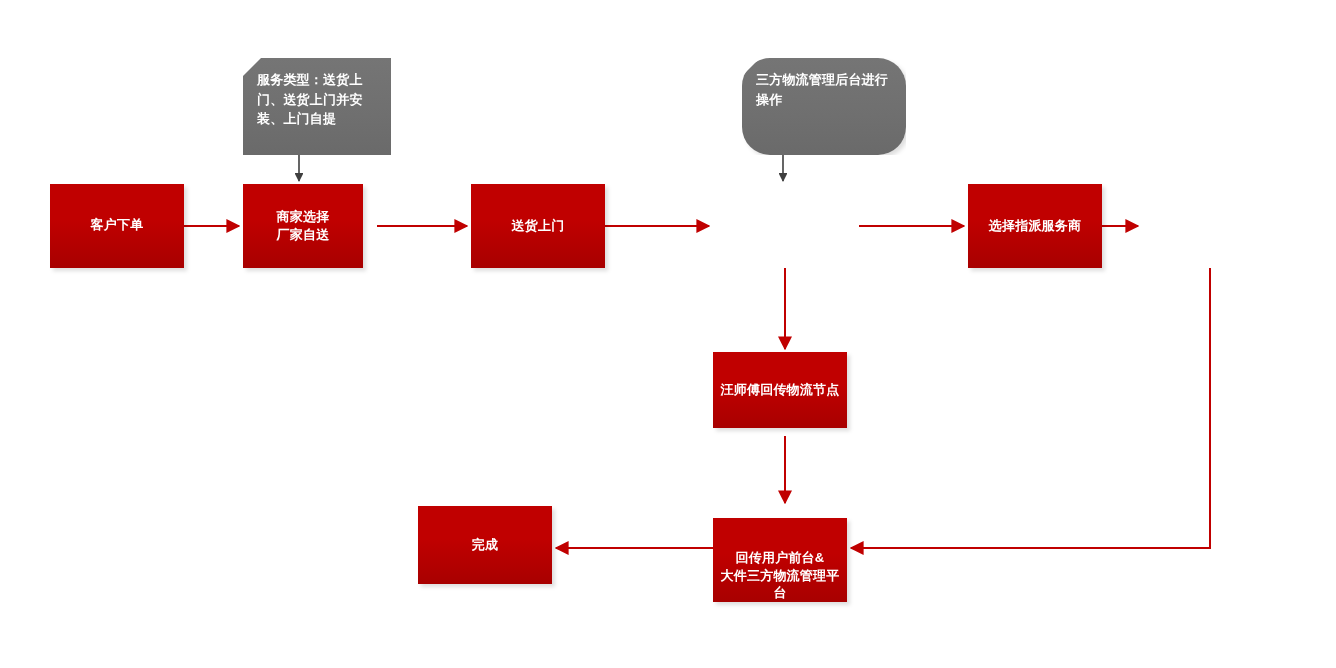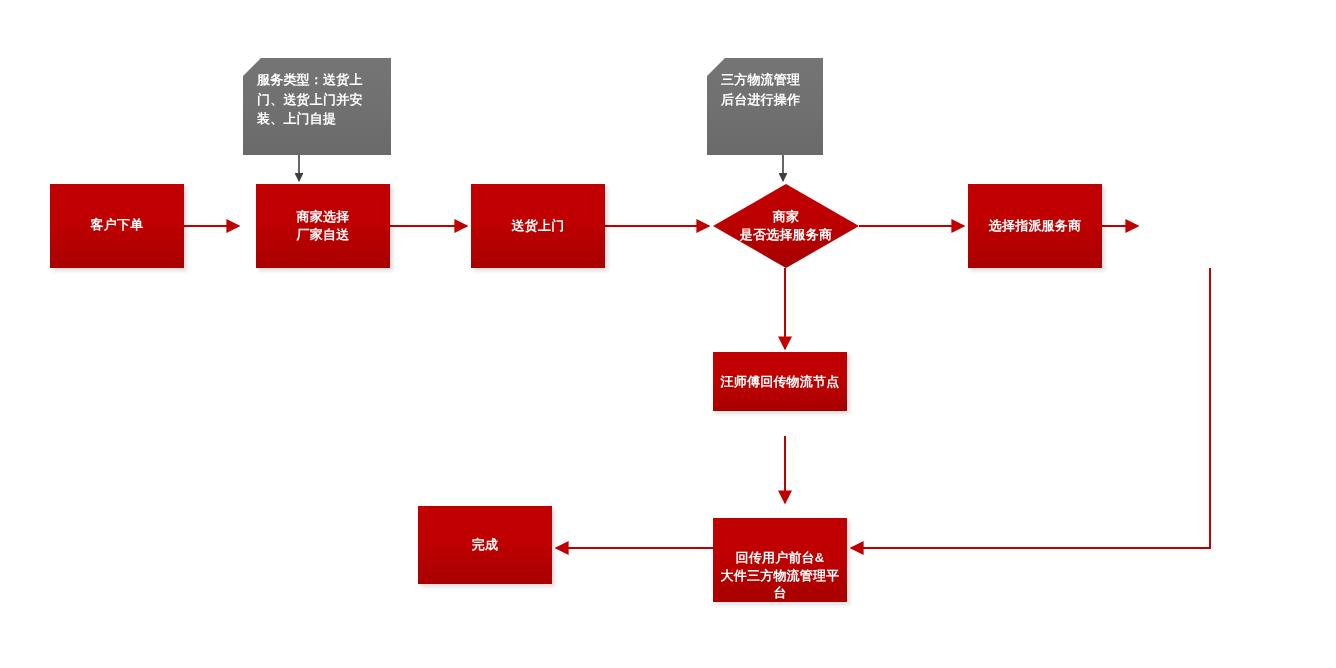--- a/index.html
+++ b/index.html
@@ -127,49 +127,44 @@
 
     <g>
       <line x1="713" y1="548" x2="556" y2="548" stroke="#c00000" stroke-width="2" marker-end="url(#arrow-red)"></line>
     </g>
   </svg>
 
   <div class="node node-note" style="left:243px; top:58px; width:148px; height:97px;">
     <span class="label">服务类型：送货上门、送货上门并安装、上门自提</span>
   </div>
 
-  <div class="node node-note" style="left:707px; top:58px; width:116px; height:97px;">
+  <div class="node node-note" style="left:742px; top:58px; width:164px; height:97px;border-radius:28px;">
     <span class="label">三方物流管理后台进行操作</span>
   </div>
 
   <div class="node node-proc" style="left:50px; top:184px; width:134px; height:84px;font-family:Liberation Mono, monospace;">
     <span class="label">客户下单</span>
   </div>
 
-  <div class="node node-proc" style="left:243px; top:184px; width:134px; height:84px;margin-left:13px;">
+  <div class="node node-proc" style="left:243px; top:184px; width:120px; height:84px;">
     <span class="label">商家选择
 厂家自送</span>
   </div>
 
   <div class="node node-proc" style="left:471px; top:184px; width:134px; height:84px;">
     <span class="label">送货上门</span>
   </div>
 
-  <div class="node node-decision" style="left:713px; top:184px; width:146px; height:84px;">
-    <span class="diamond-bg"></span>
-    <span class="label">商家
-是否选择服务商</span>
-  </div>
 
   <div class="node node-proc" style="left:968px; top:184px; width:134px; height:84px;">
     <span class="label">选择指派服务商</span>
   </div>
 
 
-  <div class="node node-proc" style="left:713px; top:352px; width:134px; height:59px;">
+  <div class="node node-proc" style="left:713px; top:352px; width:134px; height:76px;">
     <span class="label">汪师傅回传物流节点</span>
   </div>
 
   <div class="node node-proc" style="left:713px; top:518px; width:134px; height:84px;align-items:flex-end;">
     <span class="label">回传用户前台&amp;
 大件三方物流管理平
 台</span>
   </div>
 
   <div class="node node-proc" style="left:418px; top:506px; width:134px; height:78px;text-align:center;">

